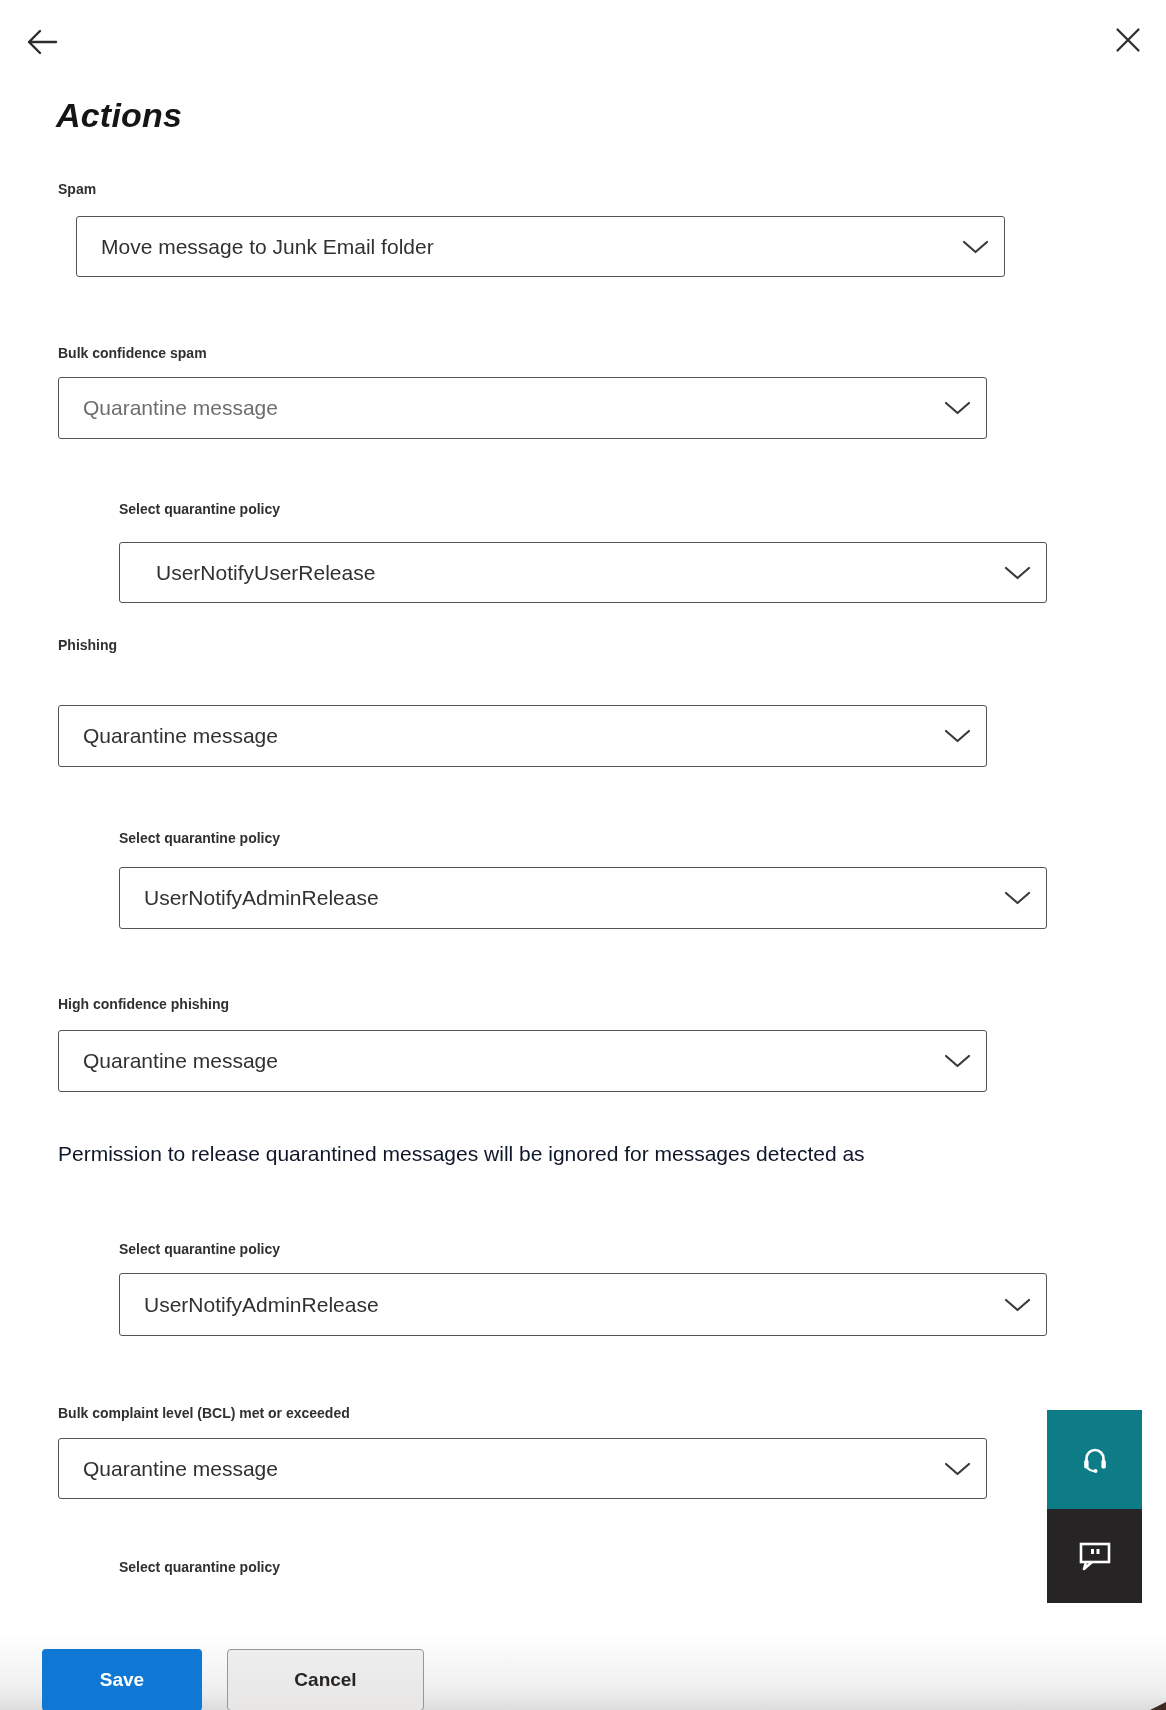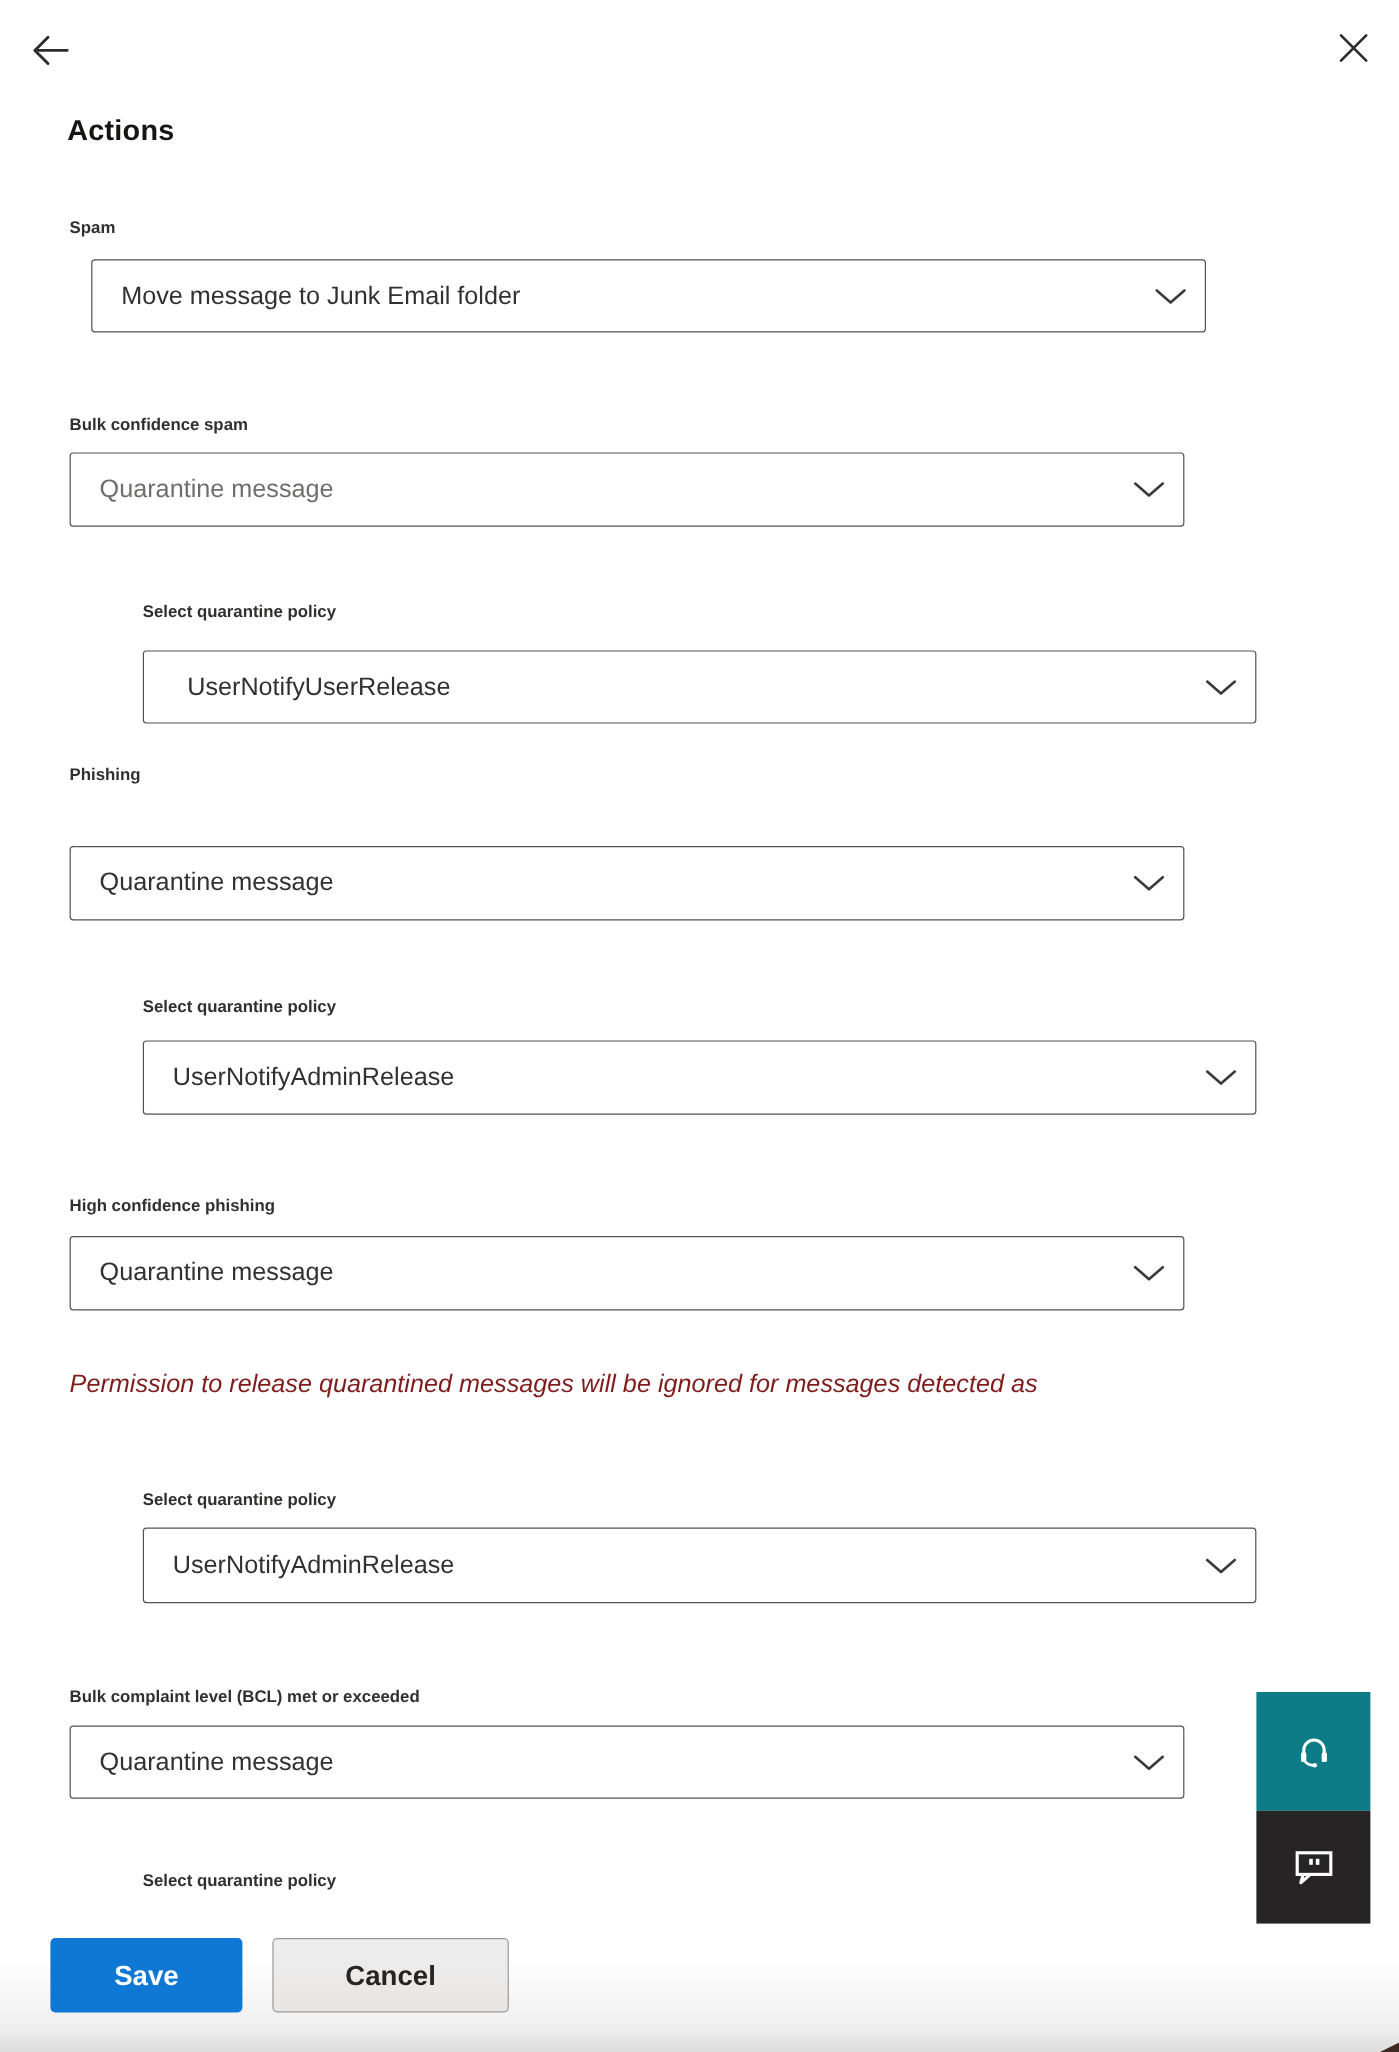--- a/index.html
+++ b/index.html
@@ -4,40 +4,40 @@
 <style>
   html,body{margin:0;padding:0;background:#fff;}
   .screen{
     position:relative;width:1166px;height:1710px;background:#ffffff;
     font-family:"Liberation Sans", sans-serif;overflow:hidden;
   }
   .icon-btn{
     position:absolute;background:transparent;border:none;padding:0;margin:0;
     display:flex;align-items:center;justify-content:center;cursor:pointer;
   }
-  .title{position:absolute;left:56px;top:96px;margin:0;font-size:24px;font-weight:700;color:#161514;letter-spacing:.2px;}
+  .title{position:absolute;left:56px;top:96px;margin:0;font-size:34px;font-weight:700;color:#161514;letter-spacing:.2px;font-style:italic;}
   .field-label{position:absolute;font-size:14px;font-weight:600;color:#31302f;line-height:30px;white-space:nowrap;}
   .select{
     position:absolute;box-sizing:border-box;height:61px;background:#fff;
     border:1.6px solid #55534f;border-radius:3px;display:flex;align-items:center;
     padding:0 56px 0 24px;cursor:pointer;
   }
   .select .value{font-size:21px;font-weight:400;color:#323130;white-space:nowrap;}
   .select .value.muted{color:#6f6e6c;}
   .chev{position:absolute;right:15px;top:50%;transform:translateY(-50%);}
-  .note{position:absolute;left:58px;top:1138px;font-size:21px;line-height:32px;font-weight:400;color:#7f1d1d;white-space:nowrap;font-style:italic;}
+  .note{position:absolute;left:58px;top:1138px;font-size:21px;line-height:32px;font-weight:400;color:#0f172a;white-space:nowrap;}
   .footer{
     position:absolute;left:0;top:1586px;width:1166px;height:124px;
     background:linear-gradient(180deg,#ffffff 0%,#ffffff 38%,#f1f1f1 78%,#e6e5e5 100%);
   }
   .strip{position:absolute;left:0;top:1697px;width:1166px;height:13px;background:linear-gradient(180deg,#e9e8e8,#dddcdc);}
   .corner-sliver{position:absolute;right:0;top:1702px;width:16px;height:8px;background:#402823;clip-path:polygon(100% 0,100% 100%,0 100%);}
   .btn{
     position:absolute;box-sizing:border-box;display:flex;align-items:center;justify-content:center;
-    font-family:"Liberation Sans",sans-serif;font-size:23px;font-weight:600;border-radius:4px;cursor:pointer;
+    font-family:"Liberation Sans",sans-serif;font-size:19px;font-weight:600;border-radius:4px;cursor:pointer;margin-top:34px;
   }
   .btn.save{left:42px;top:1615px;width:160px;height:62px;background:#0f77d4;color:#ffffff;border:none;}
   .btn.cancel{left:227px;top:1615px;width:197px;height:62px;background:linear-gradient(180deg,#efeeee,#e7e6e5);color:#262524;border:1.6px solid #999795;}
   .float-btn{
     position:absolute;left:1047px;width:95px;border:none;display:flex;align-items:center;justify-content:center;cursor:pointer;padding:0;
   }
   .float-btn.support{top:1410px;height:99px;background:#0e7c86;}
   .float-btn.feedback{top:1509px;height:94px;background:#262424;}
 </style>
 </head>

